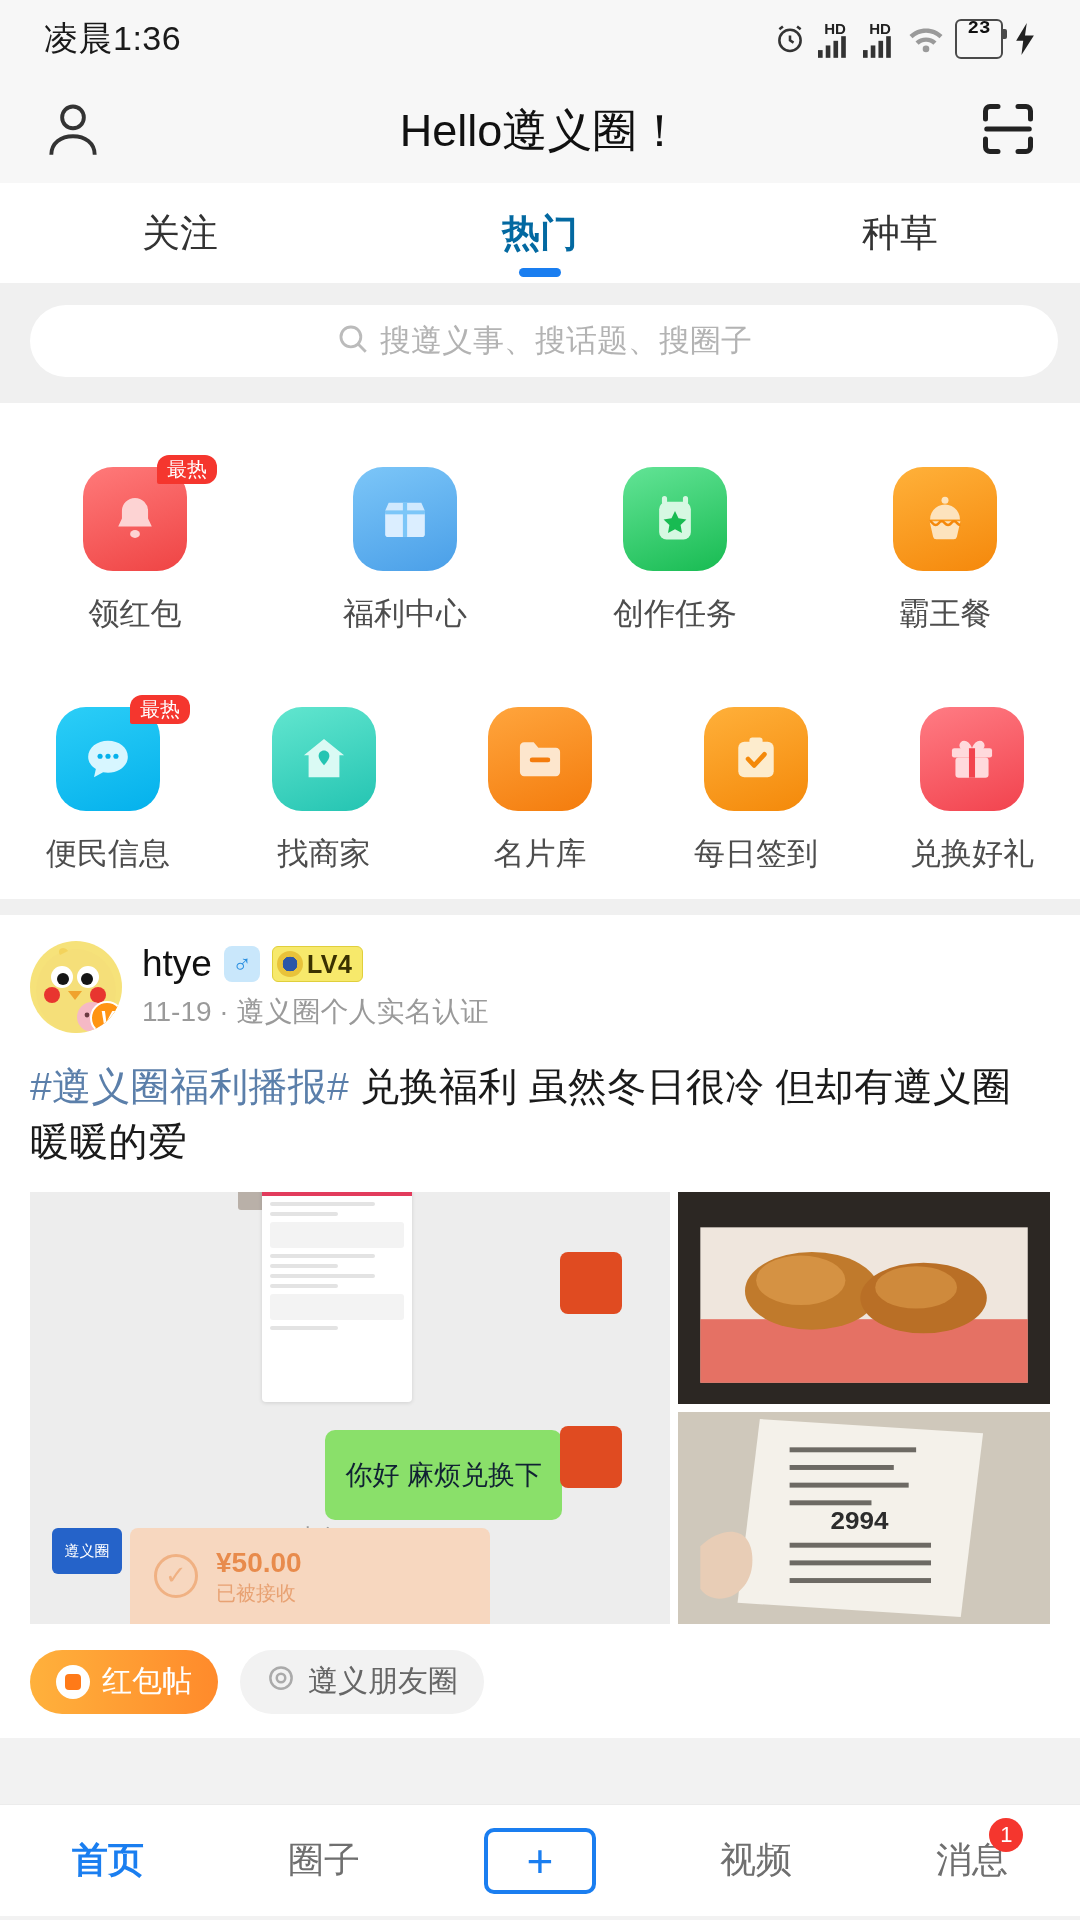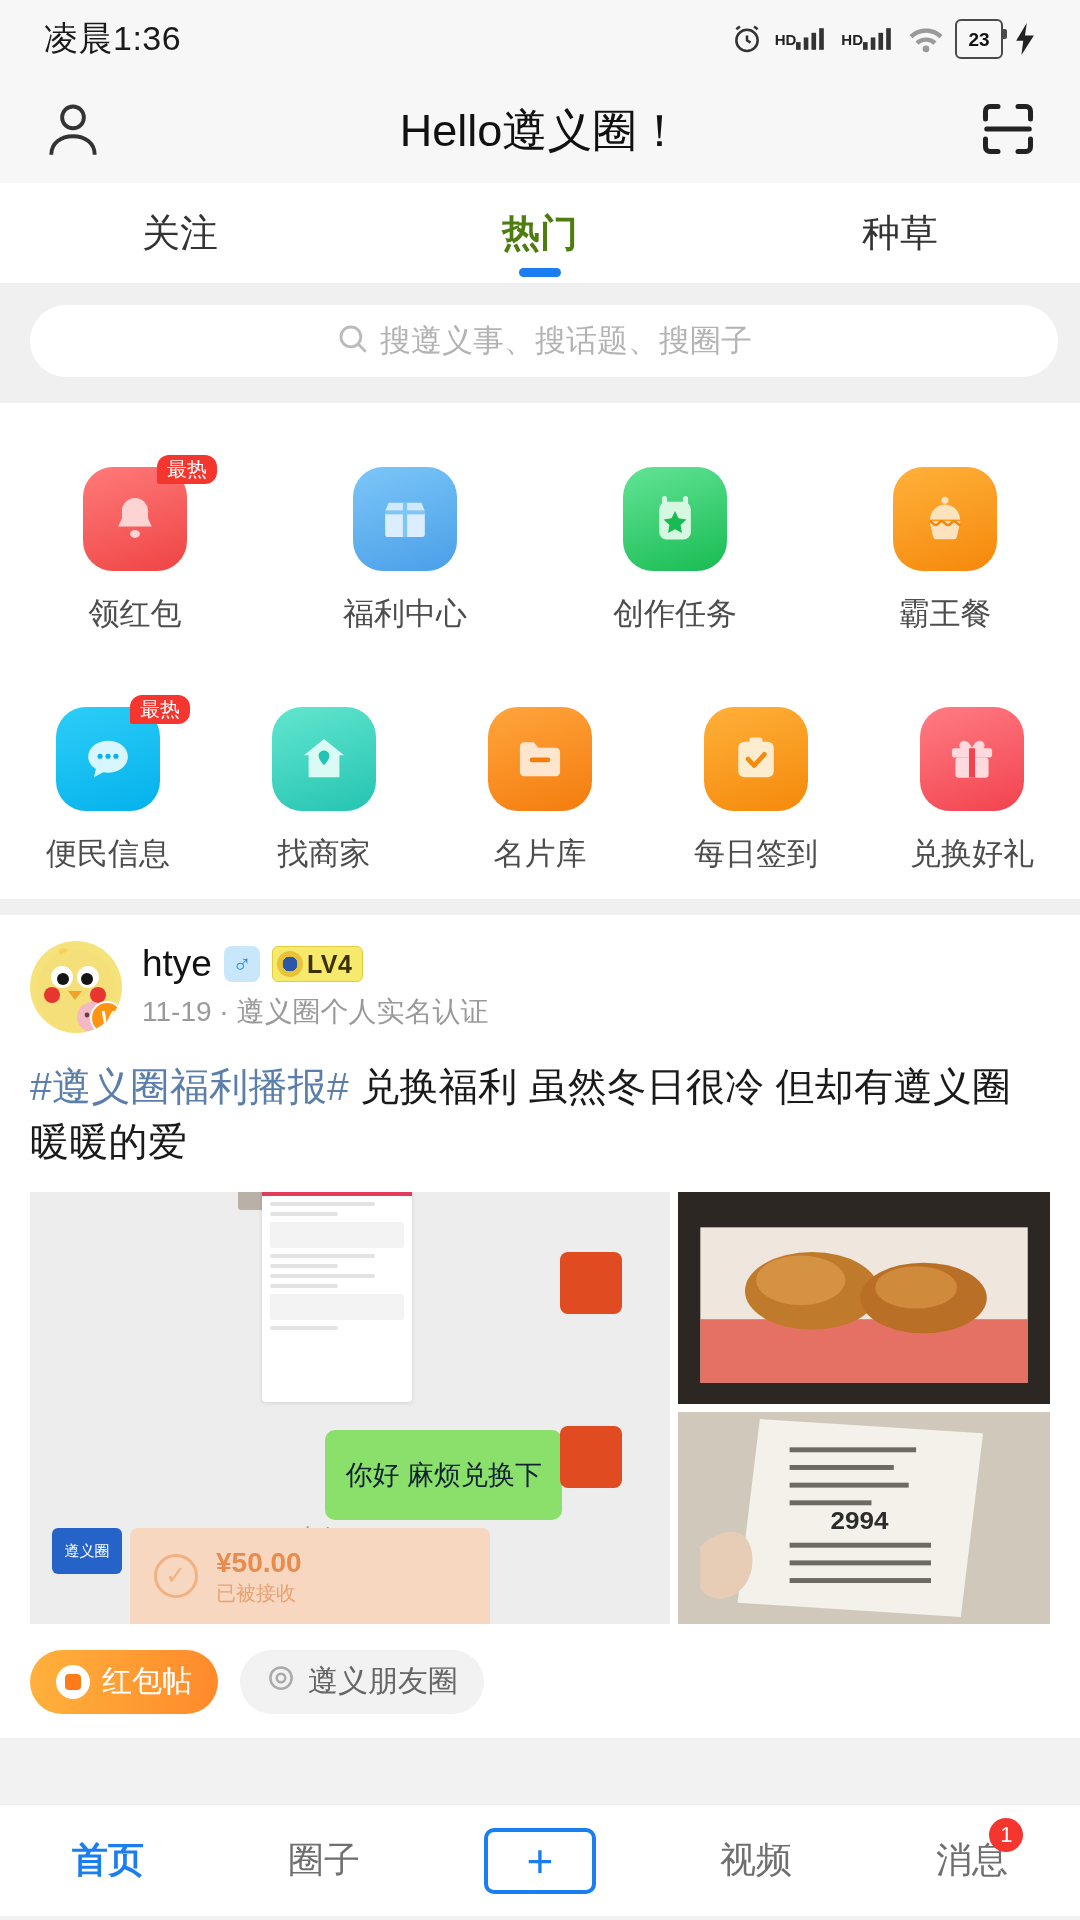--- a/index.html
+++ b/index.html
@@ -13,24 +13,24 @@
   
   .statusbar {
     height: 78px; background: #f7f7f7;
     display: flex; align-items: center; justify-content: space-between;
     padding: 0 44px;
   }
   .sb-time { font-size: 34px; color: #1a1a1a; letter-spacing: .5px; }
   .sb-icons { display: flex; align-items: center; gap: 11px; }
   .sb-icons svg { display: block; }
   .hdlbl { font-size: 15px; font-weight: bold; color: #222; line-height: 1; }
-  .sigwrap { display: flex; flex-direction: row; align-items: center; }
+  .sigwrap { display: flex; flex-direction: column; align-items: center; }
   .batt {
     width: 48px; height: 27px; border: 2.5px solid #4a4a4a; border-radius: 6px;
-    position: relative; display: flex; align-items: center; padding: 18px;
+    position: relative; display: flex; align-items: flex-end; padding: 18px; font-family: Liberation Mono, monospace;
   }
   .batt:after {
     content: ""; position: absolute; right: -6px; top: 8px;
     width: 4px; height: 10px; background: #4a4a4a; border-radius: 0 2px 2px 0;
   }
   .batt-fill { background: #31cd53; height: 100%; border-radius: 2px; }
   .batt-num {
     position: absolute; left: 0; right: 0; text-align: center;
     font-size: 19px; color: #111; font-weight: bold; line-height: 21px;
   }
@@ -45,21 +45,21 @@
 
   
   .tabs {
     height: 100px; background: #ffffff;
     display: flex; align-items: center;
   }
   .tab {
     flex: 1; text-align: center; position: relative;
     font-size: 38px; color: #333;
   }
-  .tab.active { color: #4d7c0f; font-weight: bold; }
+  .tab.active { color: #0369a1; font-weight: bold; }
   .tab .underline {
     position: absolute; left: 50%; transform: translateX(-50%);
     bottom: -18px; width: 42px; height: 9px; border-radius: 5px; background: #1a7ef0;
   }
 
   
   .searchwrap { background: #f0f0f0; padding: 22px 22px 26px 30px; }
   .searchbar {
     height: 72px; background: #fff; border-radius: 36px;
     display: flex; align-items: center; justify-content: center; gap: 10px;

